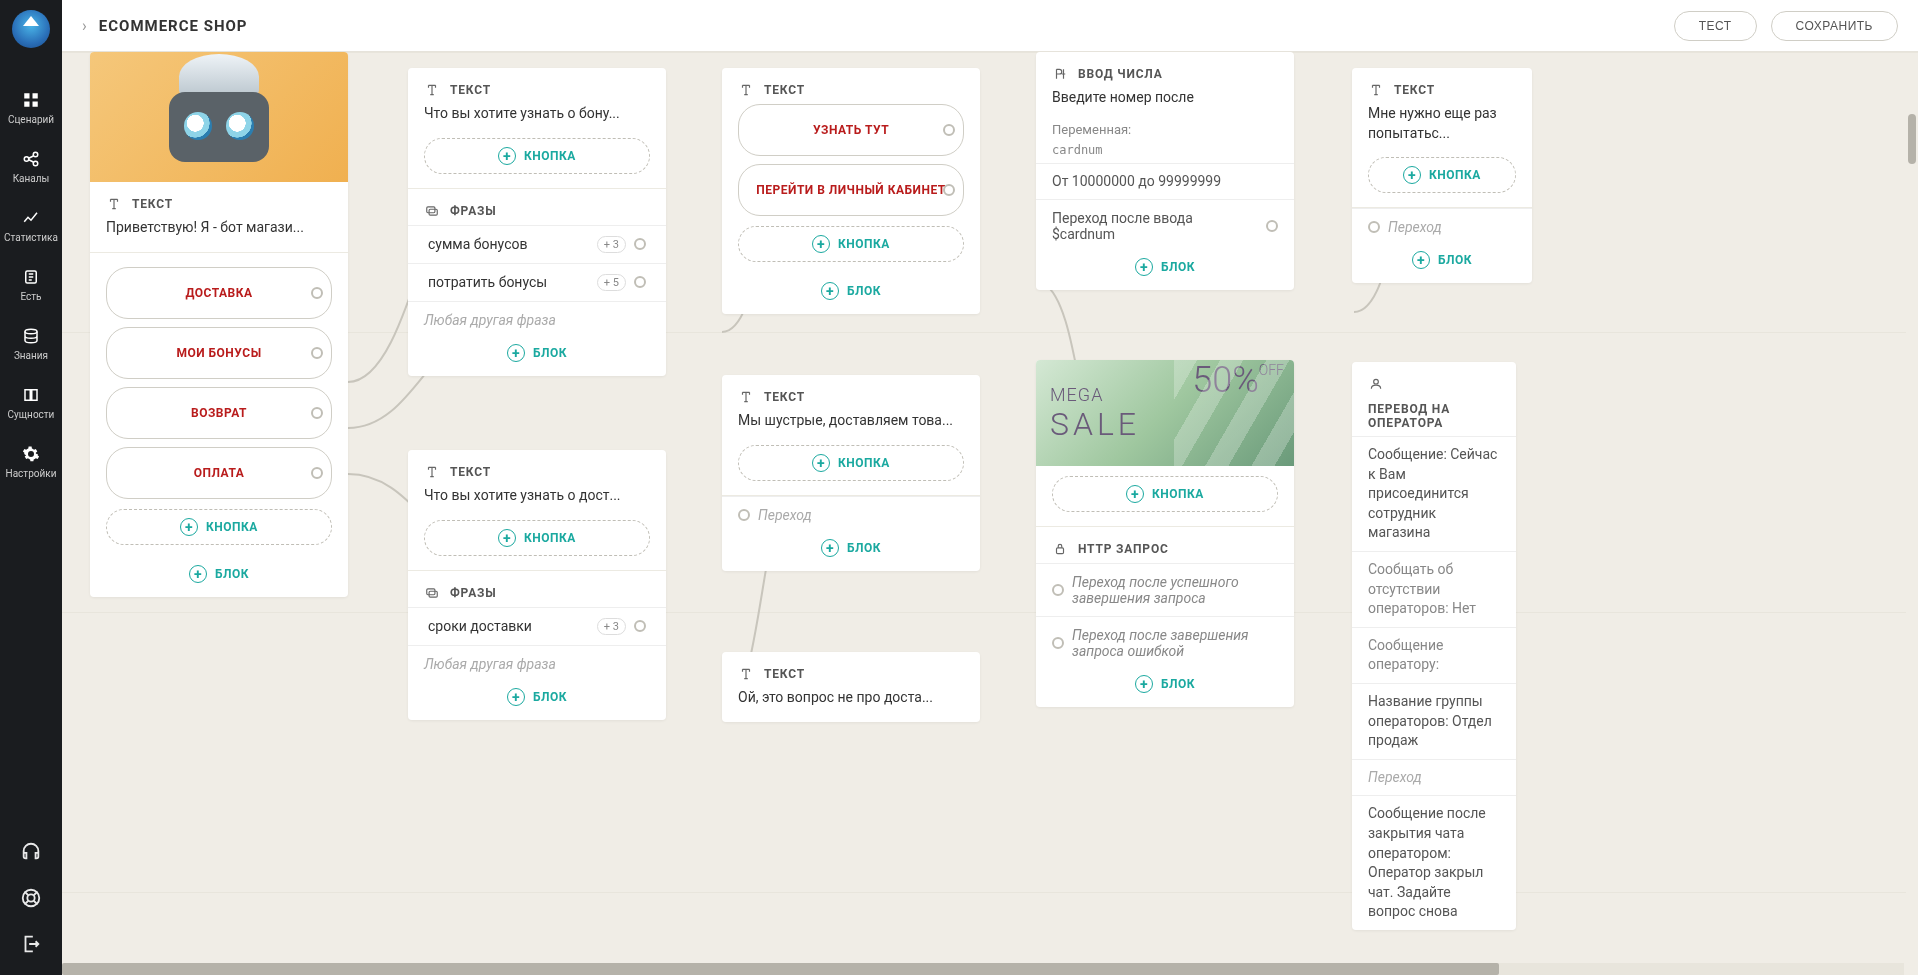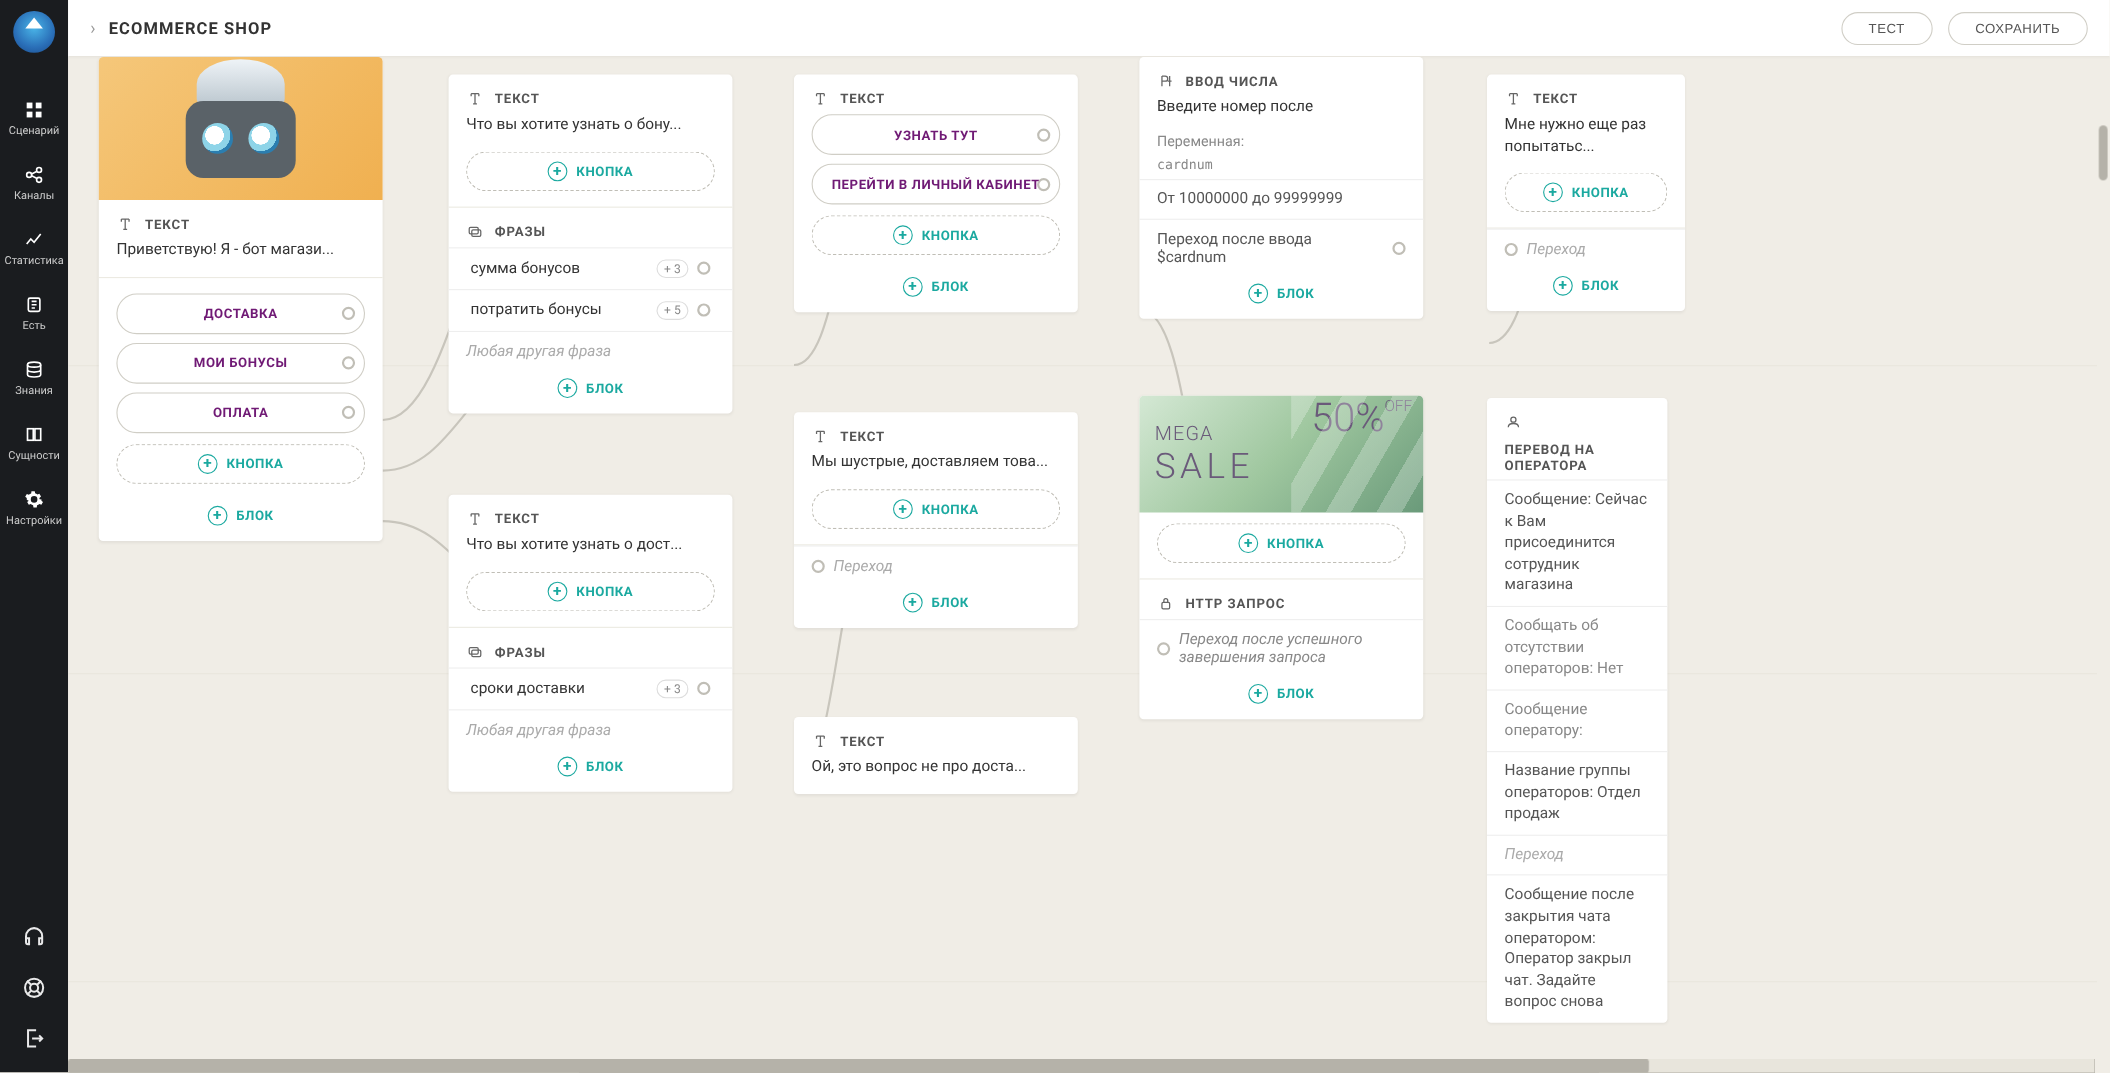--- a/index.html
+++ b/index.html
@@ -100,22 +100,22 @@
   font-size: 12px; font-weight: 700; letter-spacing: 0.8px; color: #555;
 }
 .ico { width: 16px; height: 16px; display: inline-flex; align-items: center; justify-content: center; color: #666; flex-shrink: 0; }
 .section-text { padding: 0 16px 14px; font-size: 14px; color: #333; line-height: 1.4; white-space: nowrap; overflow: hidden; text-overflow: ellipsis; }
 .section-sub { padding: 0 16px 6px; font-size: 13px; color: #888; }
 .section-sub.mono { font-family: monospace; font-size: 12px; }
 
 .pill-row { padding: 0 16px 10px; }
 .pill {
   display: flex; align-items: center; justify-content: center;
-  border: 1px solid #d0cec6; border-radius: 22px; height: 37px;
-  font-size: 12px; font-weight: 700; letter-spacing: 0.5px; color: #701a75;
+  border: 1px solid #d0cec6; border-radius: 22px; height: 52px;
+  font-size: 12px; font-weight: 700; letter-spacing: 0.5px; color: #b91c1c;
   position: relative; cursor: pointer; margin-bottom: 8px; background: #fff; text-align: center;
 }
 .pill:last-child { margin-bottom: 0; }
 .pill-port { position: absolute; right: 8px; top: 50%; transform: translateY(-50%); width: 12px; height: 12px; border: 2px solid #c0beb6; border-radius: 50%; background: #fff; }
 
 .dashed-pill {
   display: flex; align-items: center; justify-content: center; gap: 8px;
   border: 1px dashed #c0beb6; border-radius: 22px; height: 36px;
   font-size: 12px; font-weight: 700; letter-spacing: 0.5px; color: #1ba9a0;
   cursor: pointer; margin: 0 16px 14px;
@@ -299,20 +299,24 @@
             <div class="pill-row" style="padding-top:14px;">
               <div class="pill">
                   <span>ДОСТАВКА</span>
                   <span class="pill-port"></span>
                 </div>
               <div class="pill">
                   <span>МОИ БОНУСЫ</span>
                   <span class="pill-port"></span>
                 </div>
               <div class="pill">
+                  <span>ВОЗВРАТ</span>
+                  <span class="pill-port"></span>
+                </div>
+              <div class="pill">
                   <span>ОПЛАТА</span>
                   <span class="pill-port"></span>
                 </div>
             </div>
             <div class="dashed-pill">
                 <span class="add-circle">+</span>
                 <span>КНОПКА</span>
               </div>
             <div class="add-link">
                 <span class="add-circle">+</span>
@@ -511,20 +515,24 @@
                   <svg viewBox="0 0 24 24" width="14" height="14" fill="none" stroke="#666" stroke-width="2">
                     <rect x="6" y="10" width="12" height="10" rx="2"></rect>
                     <path d="M9 10V7a3 3 0 016 0v3"></path>
                   </svg>
                 </span>
               <span>HTTP ЗАПРОС</span>
             </div>
             <div class="transition-row normal">
               <span class="port-left"></span>
               <span style="font-style:italic; color:#888;">Переход после успешного завершения запроса</span>
+            </div>
+            <div class="transition-row normal">
+              <span class="port-left"></span>
+              <span style="font-style:italic; color:#888;">Переход после завершения запроса ошибкой</span>
             </div>
             <div class="add-link">
                 <span class="add-circle">+</span>
                 <span>БЛОК</span>
               </div>
           </div>
 
           <div class="card" style="left: 1290px; top: 16px; width: 180px;">
             <div class="section-head">
               <span class="ico">

